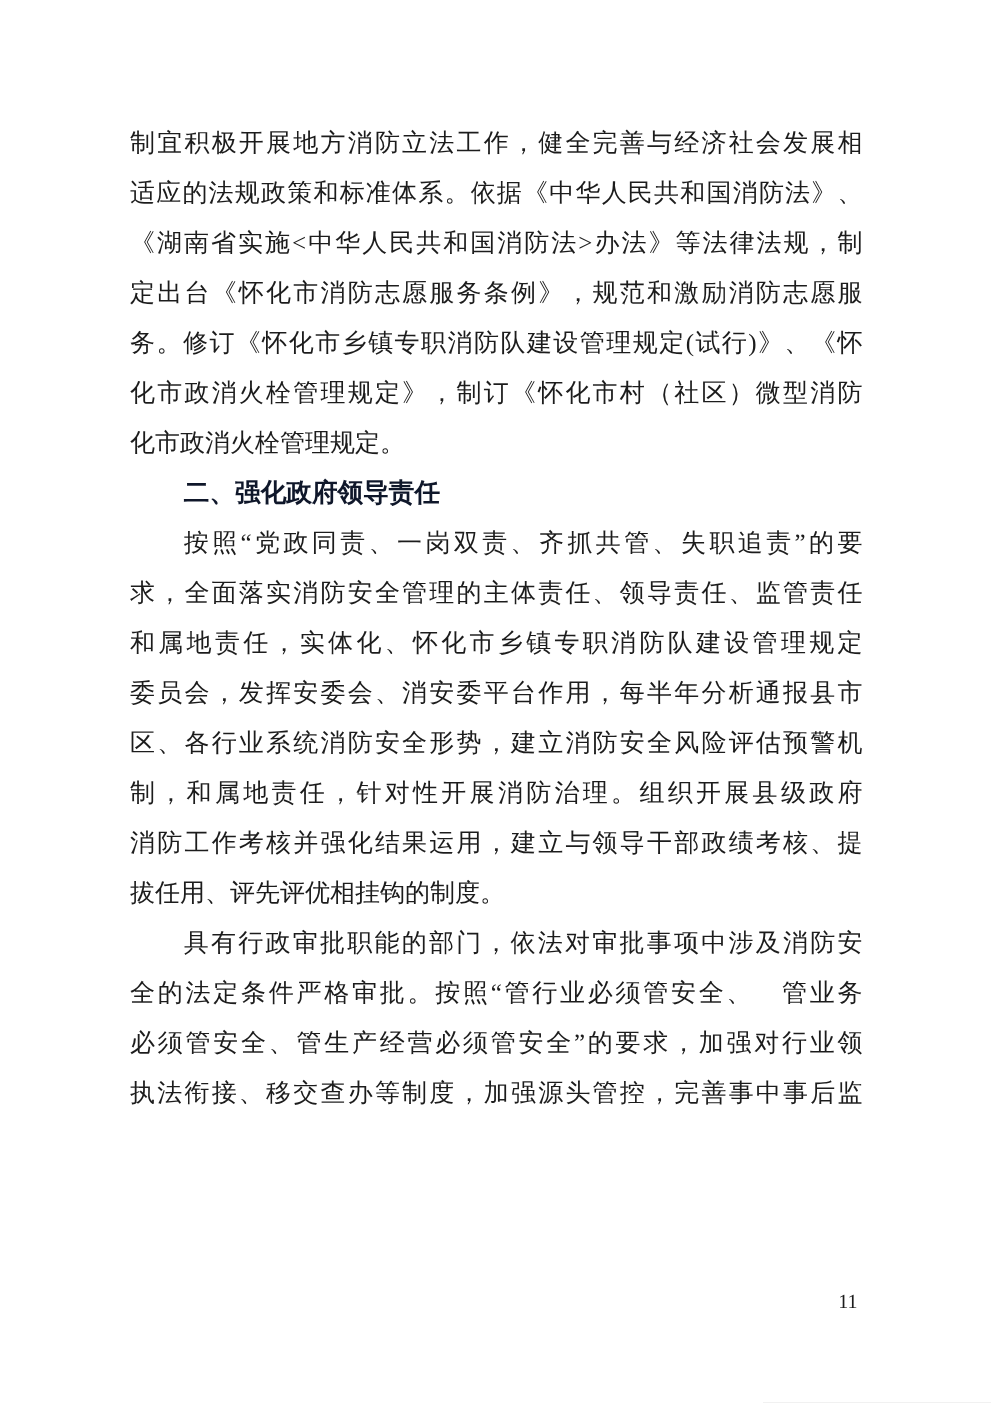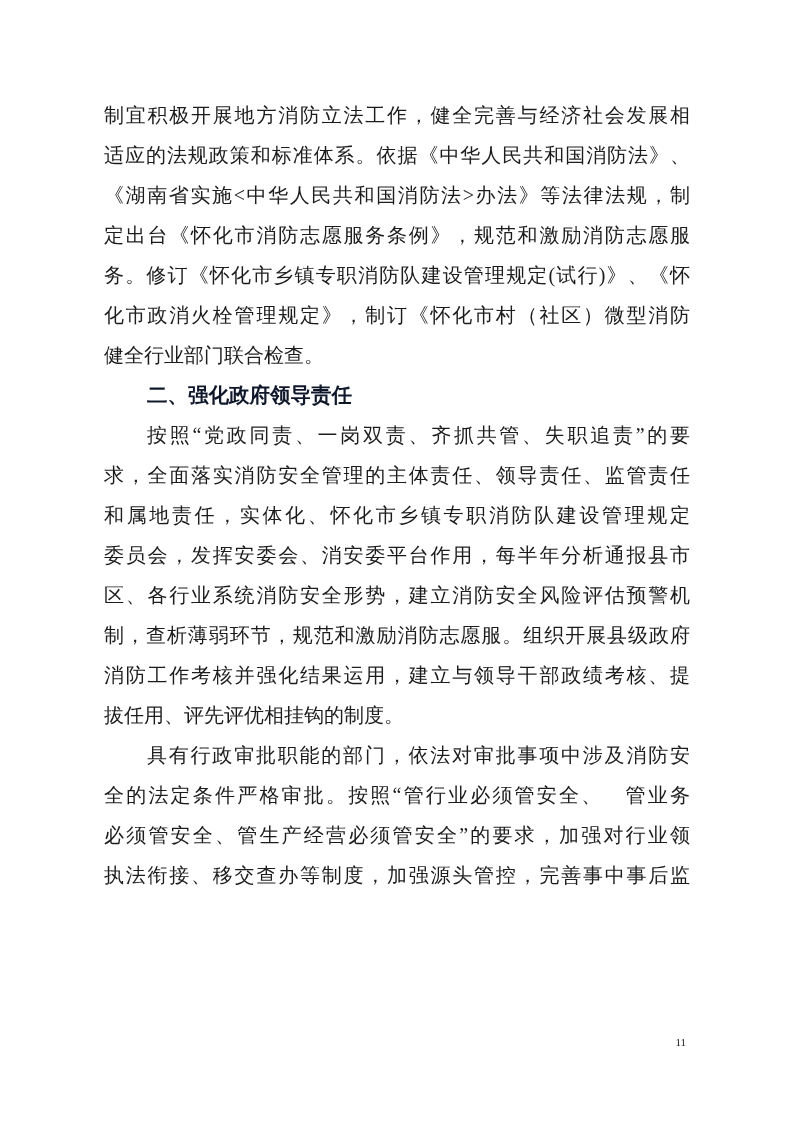--- a/index.html
+++ b/index.html
@@ -42,44 +42,44 @@
     font-size: 20.5px;
     padding-left: 43px;
     text-align-last: left;
     color: #0f172a;
   }
   .page-num {
     position: absolute;
     top: 1032px;
     right: 107px;
     font-family: "Liberation Serif", serif;
-    font-size: 11px;
+    font-size: 16px;
     color: #1c1c1c;
     line-height: 20px;
   }
 </style>
 </head>
 <body>
 
 <div class="page">
   <div class="doc">
       <div class="line body-line">制宜积极开展地方消防立法工作，健全完善与经济社会发展相</div>
       <div class="line body-line">适应的法规政策和标准体系。依据《中华人民共和国消防法》、</div>
       <div class="line body-line">《湖南省实施&lt;中华人民共和国消防法&gt;办法》等法律法规，制</div>
       <div class="line body-line">定出台《怀化市消防志愿服务条例》，规范和激励消防志愿服</div>
       <div class="line body-line">务。修订《怀化市乡镇专职消防队建设管理规定(试行)》、《怀</div>
       <div class="line body-line">化市政消火栓管理规定》，制订《怀化市村（社区）微型消防</div>
-      <div class="line body-line short">健全行业部门联合检查。</div>
+      <div class="line body-line short">化市政消火栓管理规定。</div>
       <div class="line heading">二、强化政府领导责任</div>
       <div class="line body-line indent">按照“党政同责、一岗双责、齐抓共管、失职追责”的要</div>
       <div class="line body-line">求，全面落实消防安全管理的主体责任、领导责任、监管责任</div>
       <div class="line body-line">和属地责任，实体化、怀化市乡镇专职消防队建设管理规定</div>
       <div class="line body-line">委员会，发挥安委会、消安委平台作用，每半年分析通报县市</div>
       <div class="line body-line">区、各行业系统消防安全形势，建立消防安全风险评估预警机</div>
-      <div class="line body-line">制，查析薄弱环节，规范和激励消防志愿服。组织开展县级政府</div>
+      <div class="line body-line">制，和属地责任，针对性开展消防治理。组织开展县级政府</div>
       <div class="line body-line">消防工作考核并强化结果运用，建立与领导干部政绩考核、提</div>
       <div class="line body-line short">拔任用、评先评优相挂钩的制度。</div>
       <div class="line body-line indent">具有行政审批职能的部门，依法对审批事项中涉及消防安</div>
       <div class="line body-line">全的法定条件严格审批。按照“管行业必须管安全、　管业务</div>
       <div class="line body-line">必须管安全、管生产经营必须管安全”的要求，加强对行业领</div>
       <div class="line body-line">执法衔接、移交查办等制度，加强源头管控，完善事中事后监</div>
     </div>
   <div class="page-num">11</div>
 </div>
 

